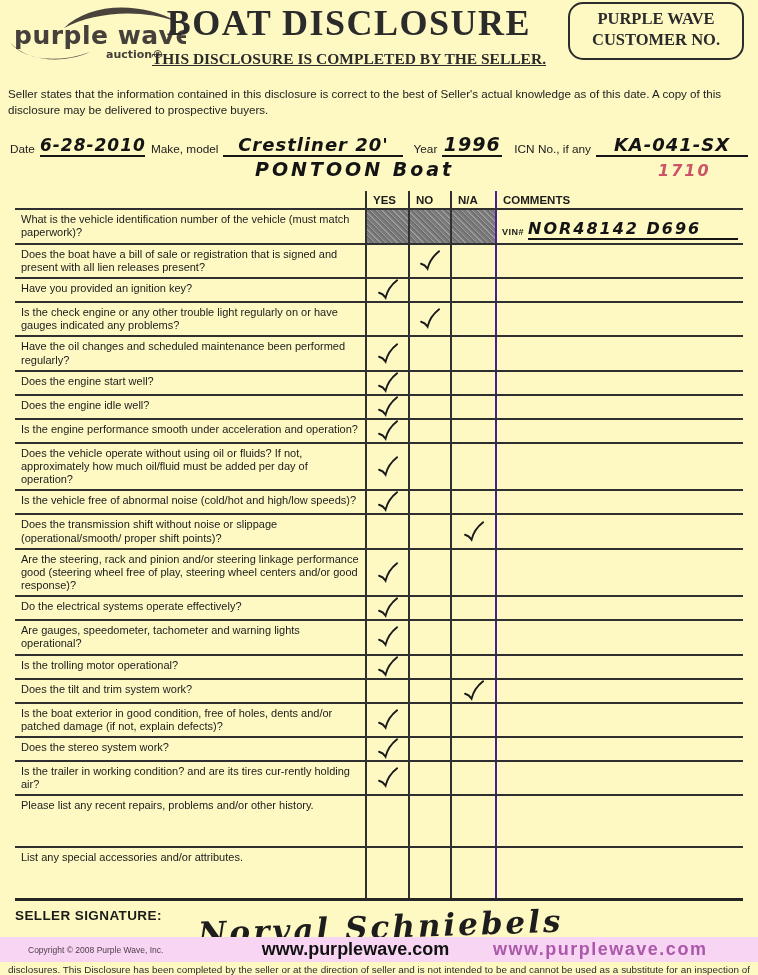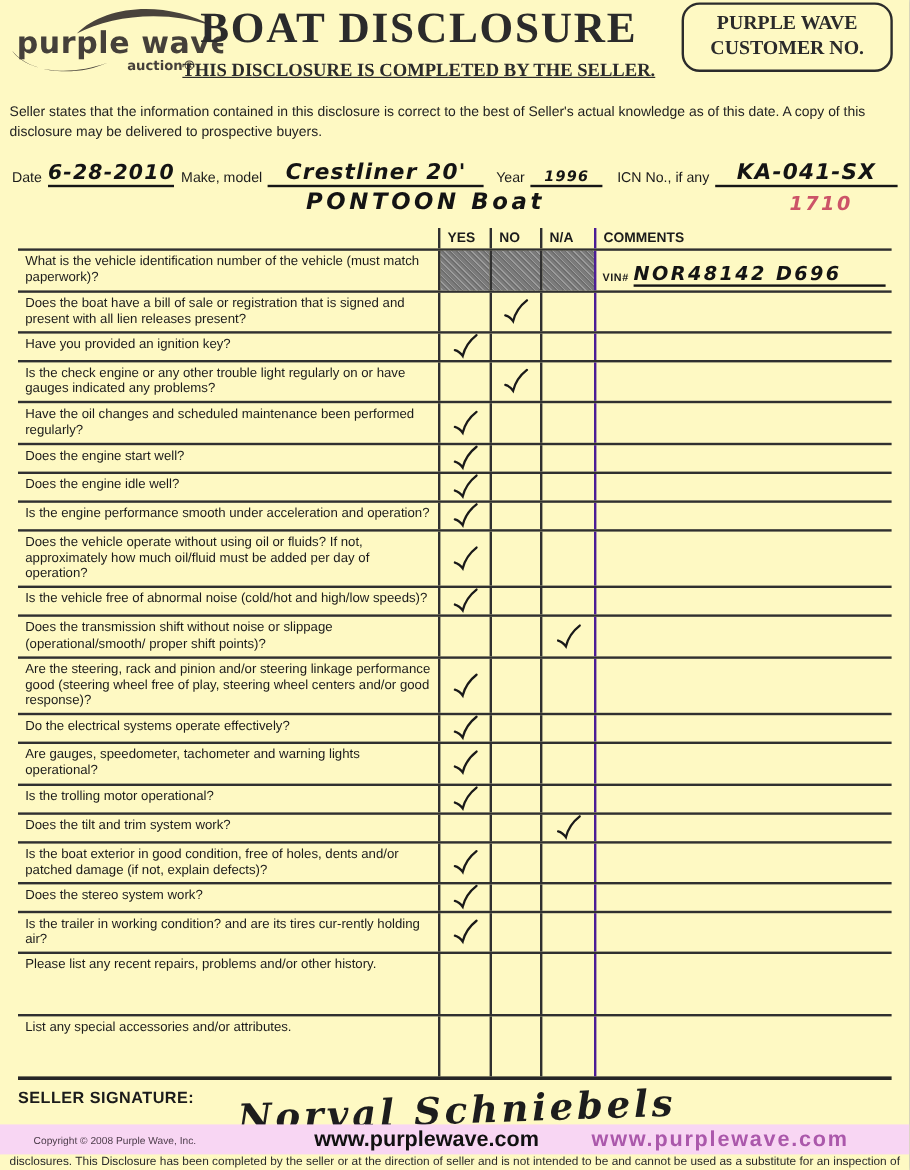--- a/index.html
+++ b/index.html
@@ -32,21 +32,21 @@
   .intro{margin:16px 8px 0 8px;font-size:11.6px;line-height:1.35;color:#222;}
   .fields{display:flex;align-items:flex-end;margin:16px 10px 0 10px;font-size:11.8px;white-space:nowrap;}
   .flabel{margin:0 5px 1px 0;}
   .fvalue{border-bottom:2px solid #161616;text-align:center;position:relative;}
   .hand{
     font-family:"DejaVu Sans",sans-serif;font-style:italic;font-weight:bold;
     letter-spacing:1px;color:#141414;
   }
   .fv-date{width:105px;font-size:17px;}
   .fv-make{width:180px;font-size:18px;}
-  .fv-year{width:60px;font-size:12px;}
+  .fv-year{width:60px;font-size:19px;}
   .fv-icn{flex:1;font-size:18px;}
   .fields2{position:relative;height:30px;margin:0 10px;}
   .make2{position:absolute;left:245px;top:1px;font-size:19px;letter-spacing:3px;}
   .red-note{position:absolute;left:648px;top:4px;font-size:16px;letter-spacing:2px;}
   
   .qtable{margin:4px 15px 0 15px;border-bottom:3px solid #262626;}
   .trow{display:flex;border-top:2px solid #303030;align-items:stretch;}
   .trow.hrow{border-top:none;}
   .cq{width:338px;padding:3px 6px 3px 6px;font-size:11px;line-height:1.2;box-sizing:content-box;}
   .cc{width:43px;border-left:2px solid #303030;display:flex;align-items:center;justify-content:center;box-sizing:border-box;}

